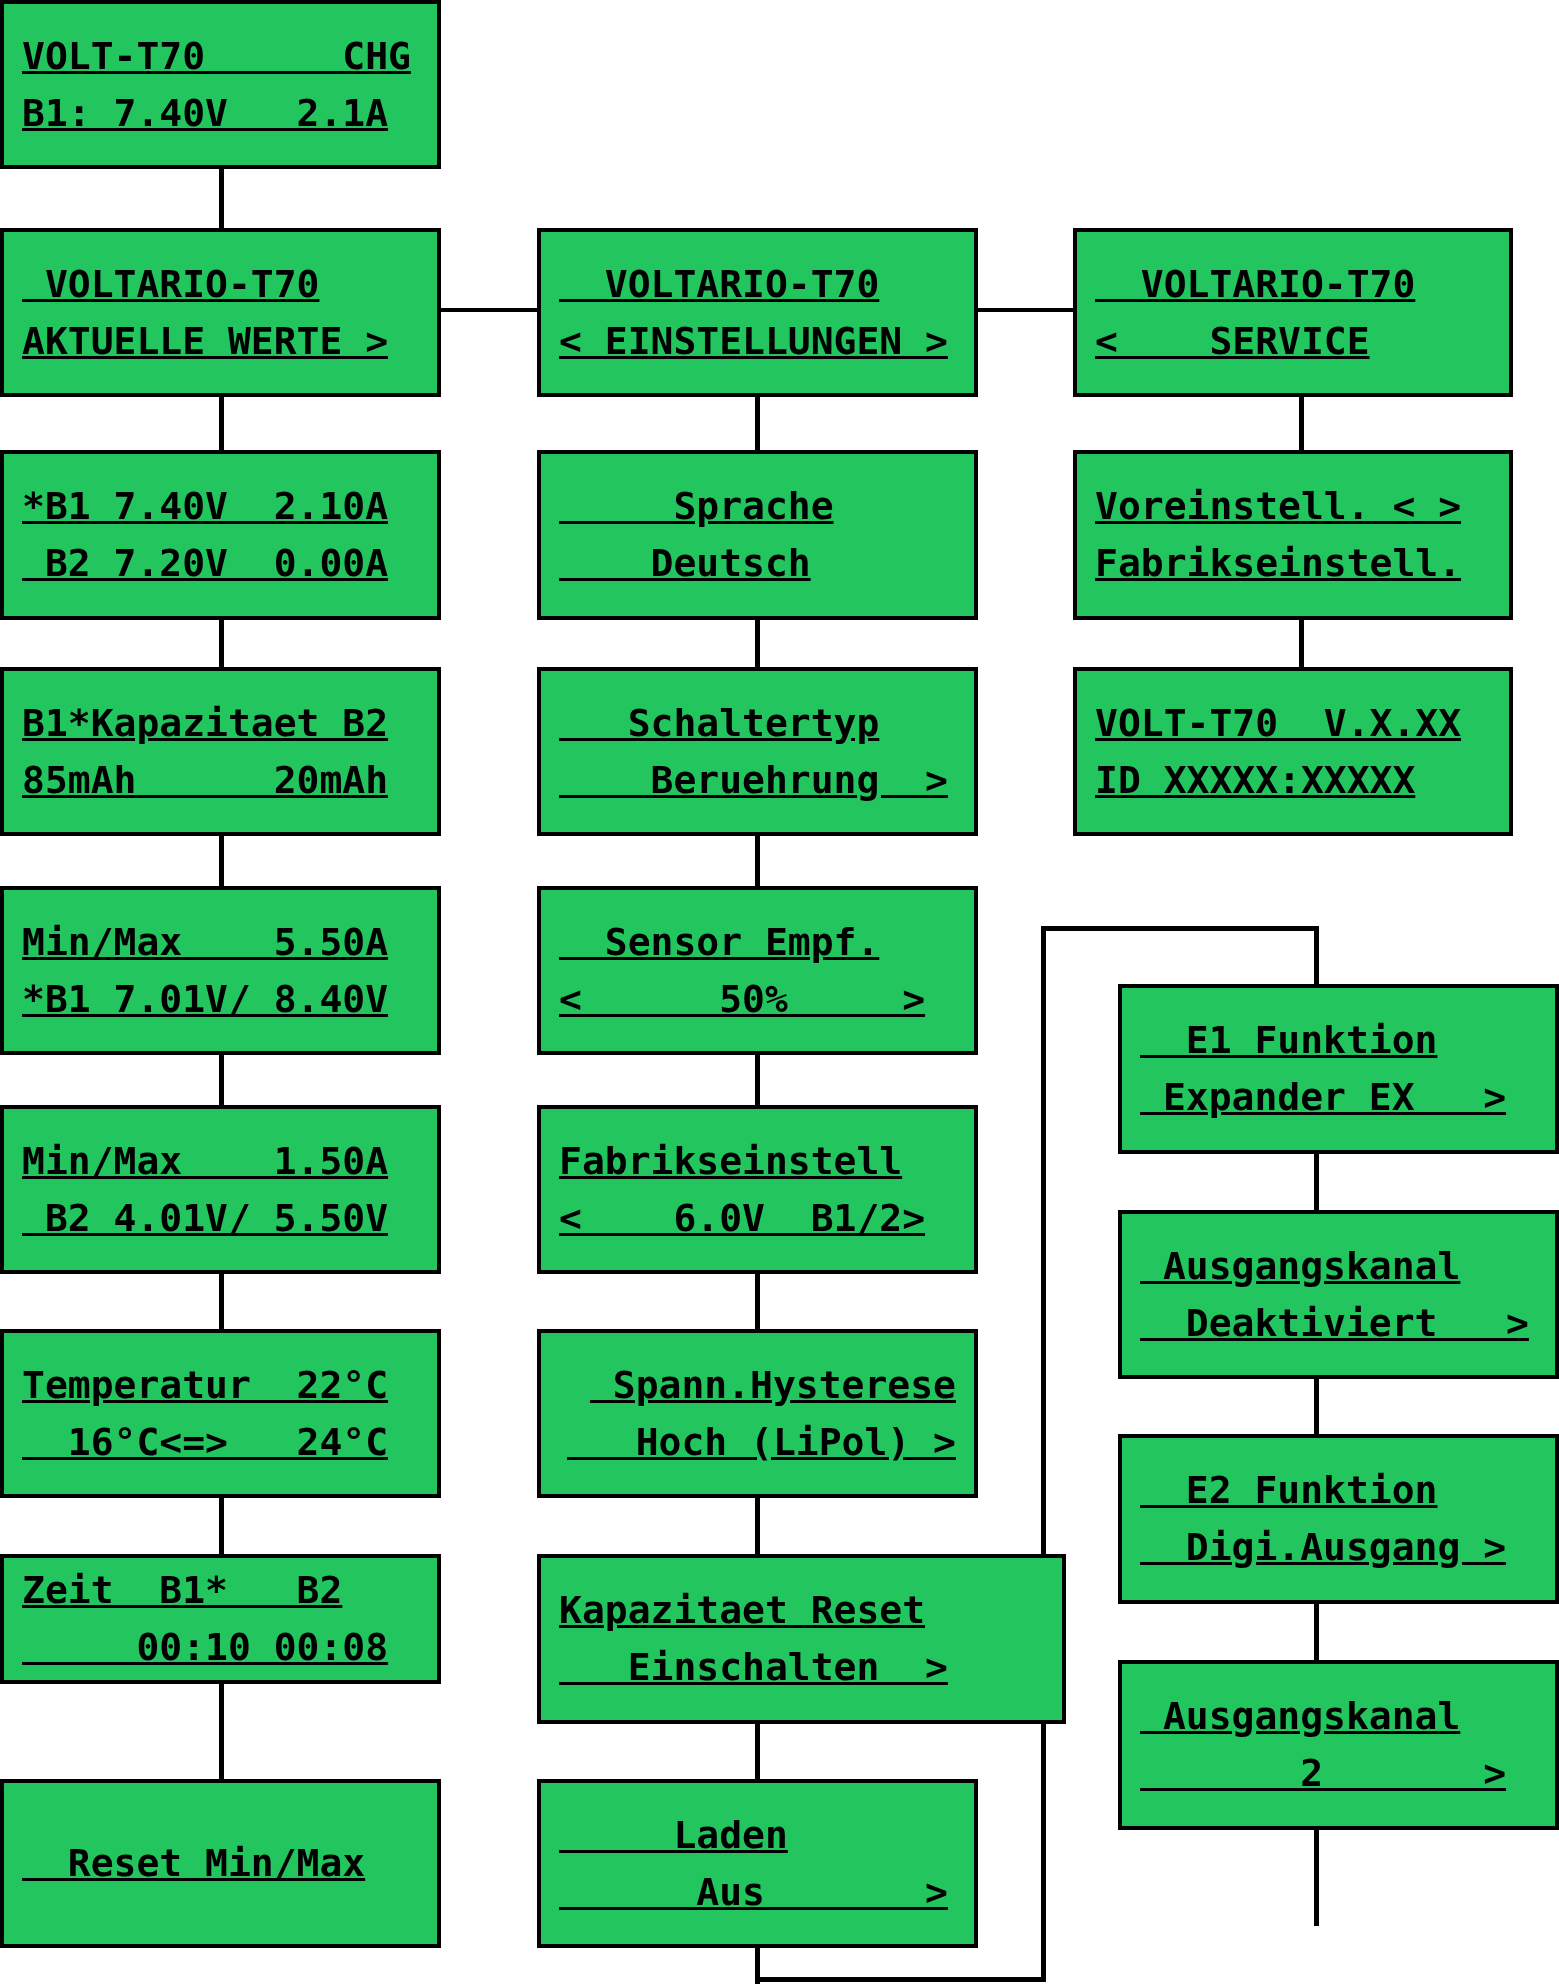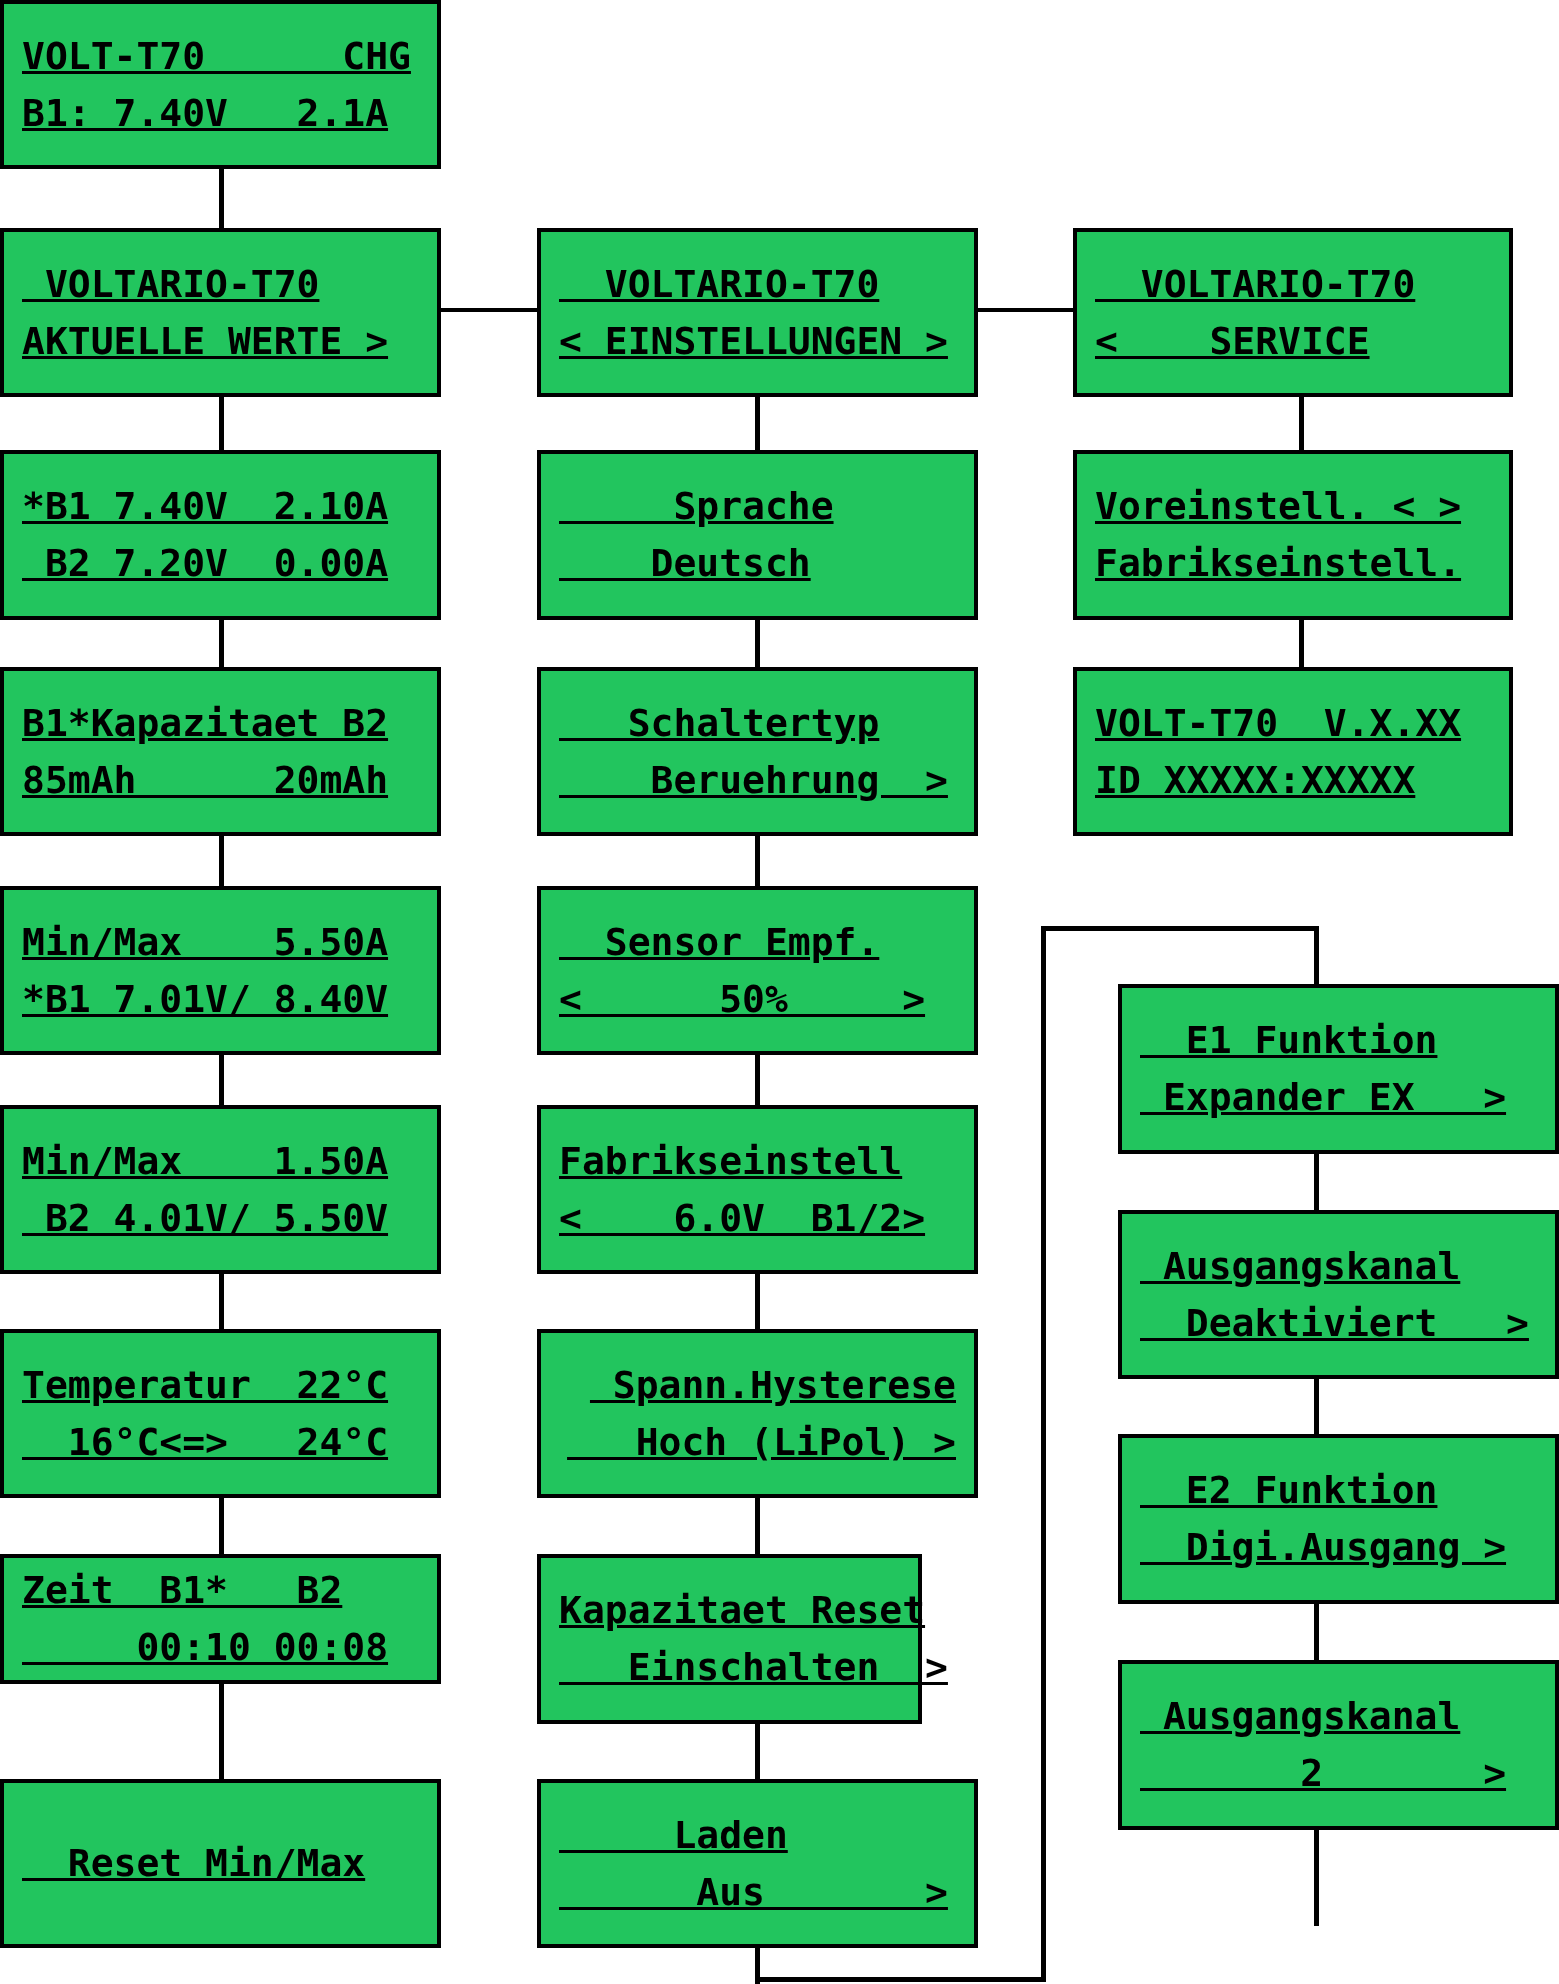--- a/index.html
+++ b/index.html
@@ -89,21 +89,21 @@
   <span class="row">&lt;      50%     &gt;</span>
 </div>
 <div class="box" style="left:537px;top:1105px;width:441px;height:169px;">
   <span class="row">Fabrikseinstell</span>
   <span class="row">&lt;    6.0V  B1/2&gt;</span>
 </div>
 <div class="box" style="left:537px;top:1329px;width:441px;height:169px;align-items:flex-end;">
   <span class="row"> Spann.Hysterese</span>
   <span class="row">   Hoch (LiPol) &gt;</span>
 </div>
-<div class="box" style="left:537px;top:1554px;width:385px;height:170px;">
+<div class="box" style="left:537px;top:1554px;width:529px;height:170px;">
   <span class="row">Kapazitaet Reset</span>
   <span class="row">   Einschalten  &gt;</span>
 </div>
 <div class="box" style="left:537px;top:1779px;width:441px;height:169px;">
   <span class="row">     Laden</span>
   <span class="row">      Aus       &gt;</span>
 </div>
 
 <div class="box" style="left:1073px;top:228px;width:440px;height:169px;">
   <span class="row">  VOLTARIO-T70</span>

